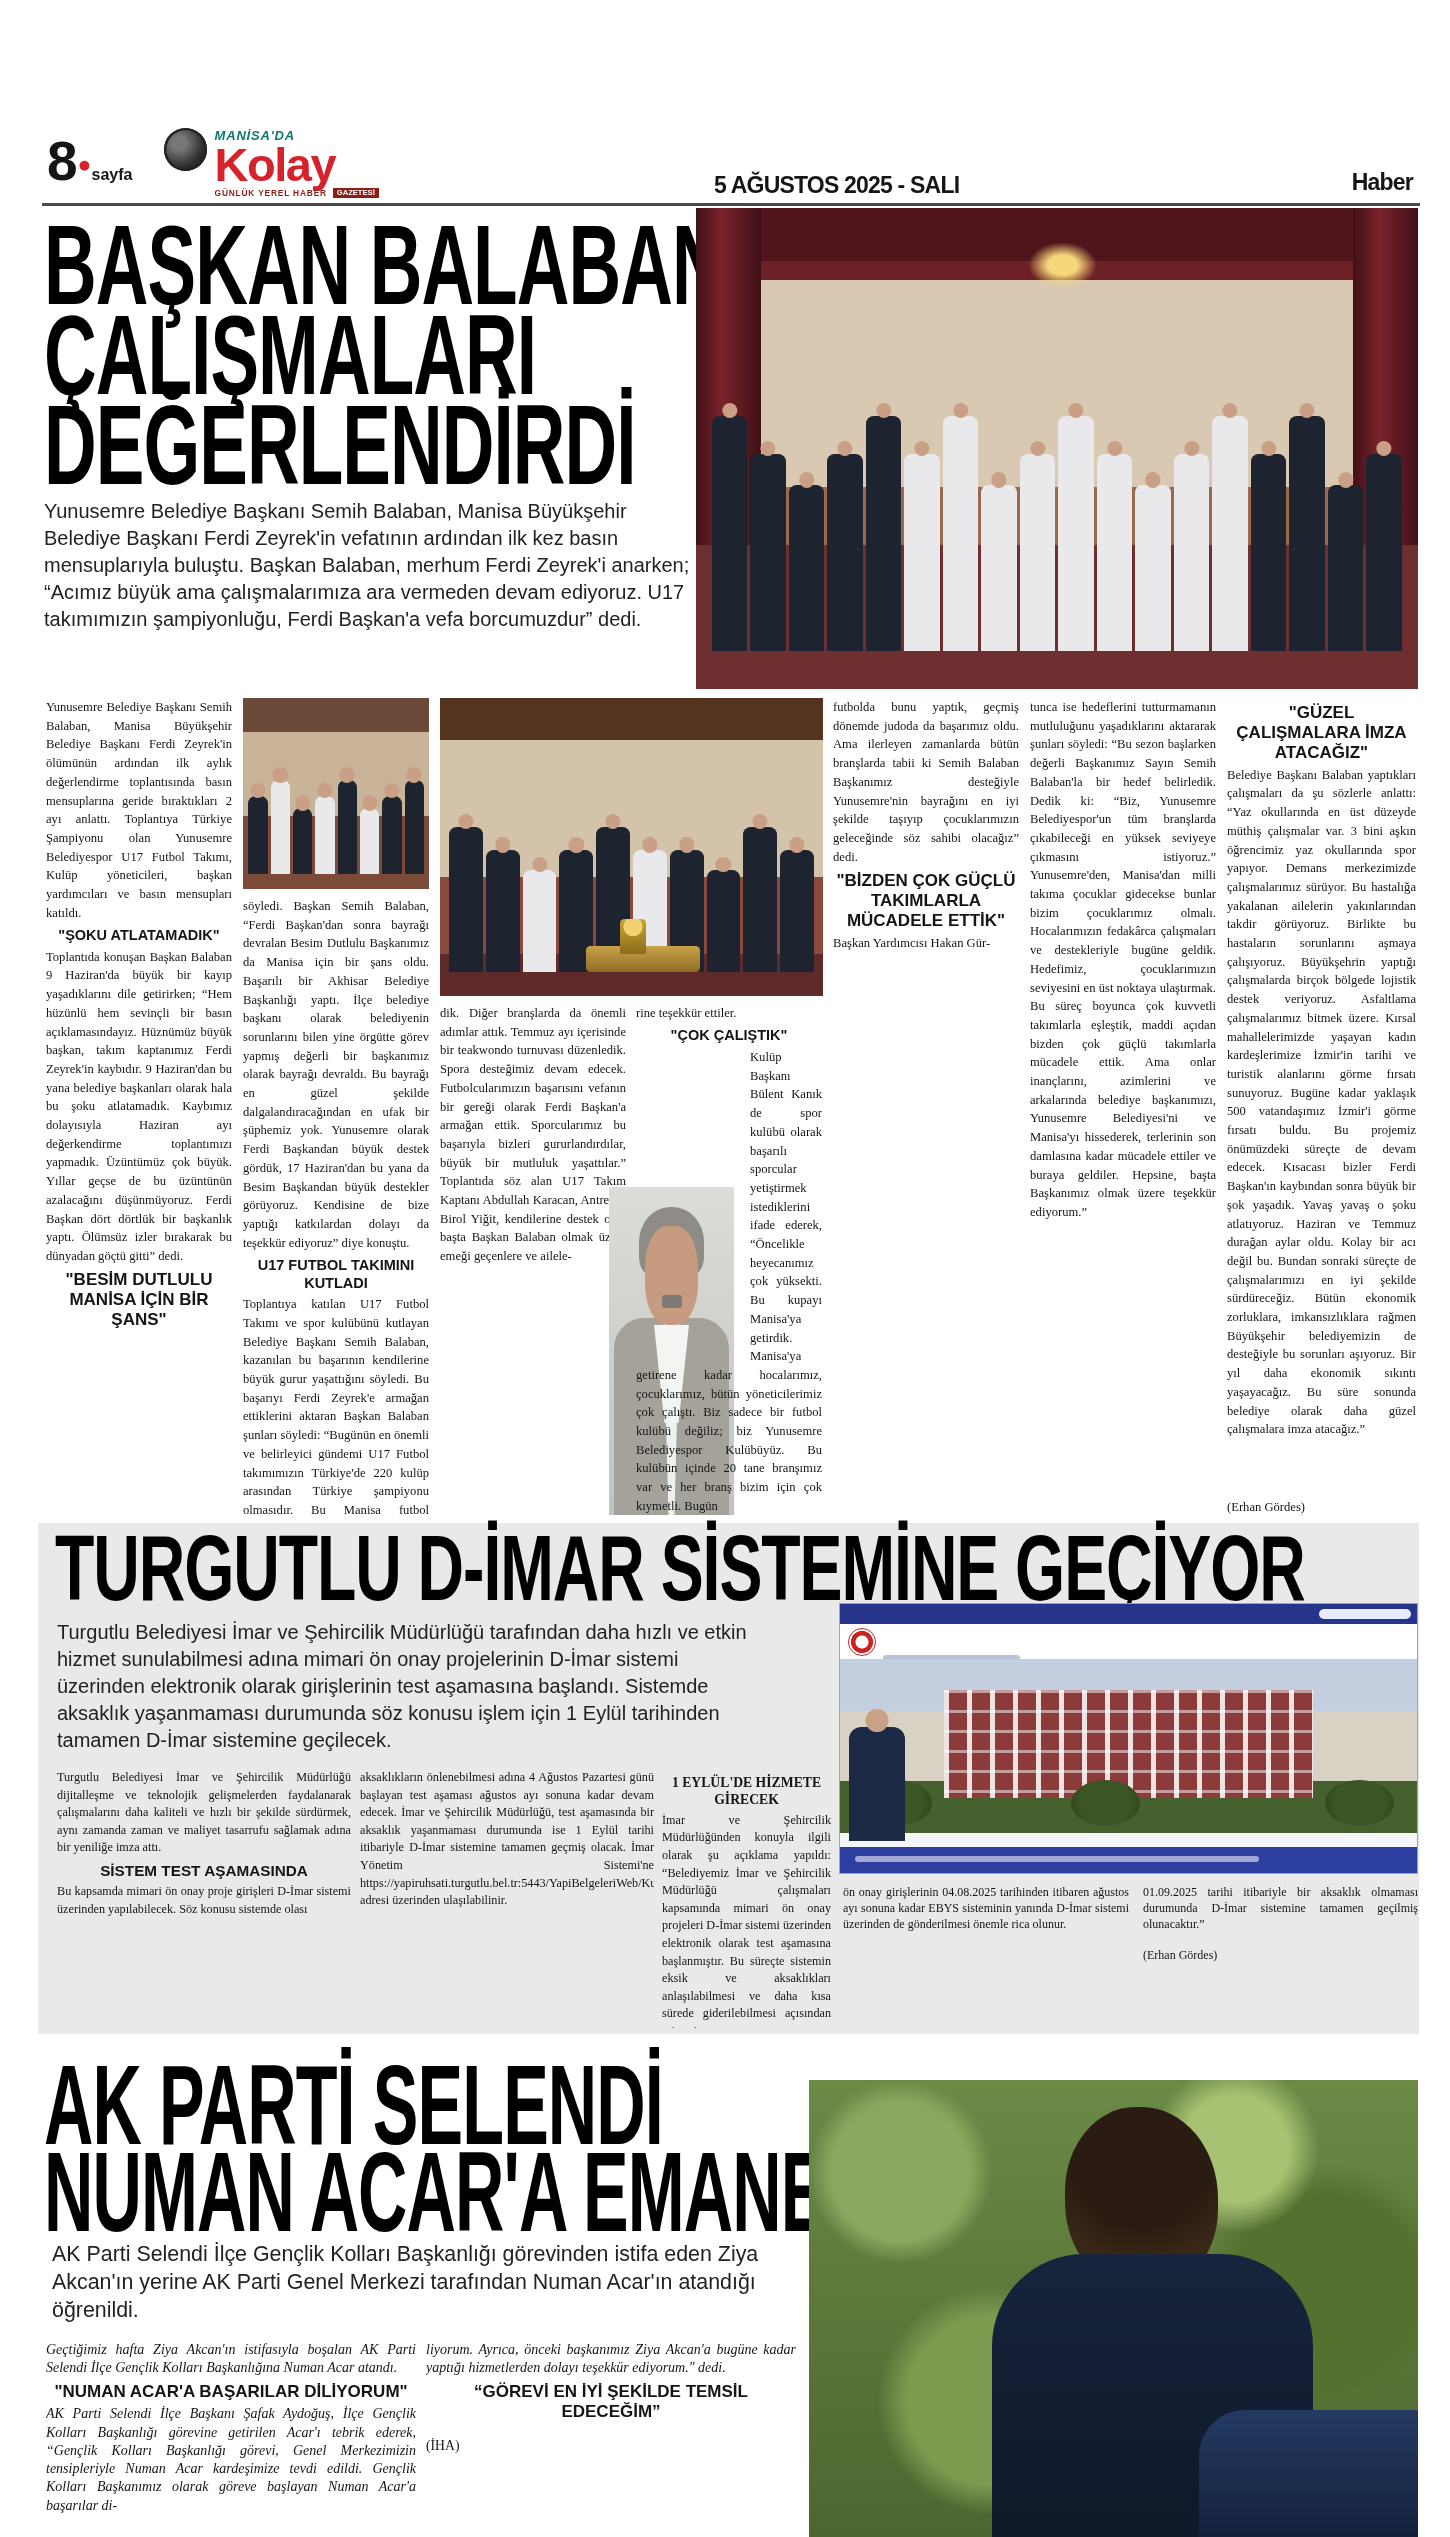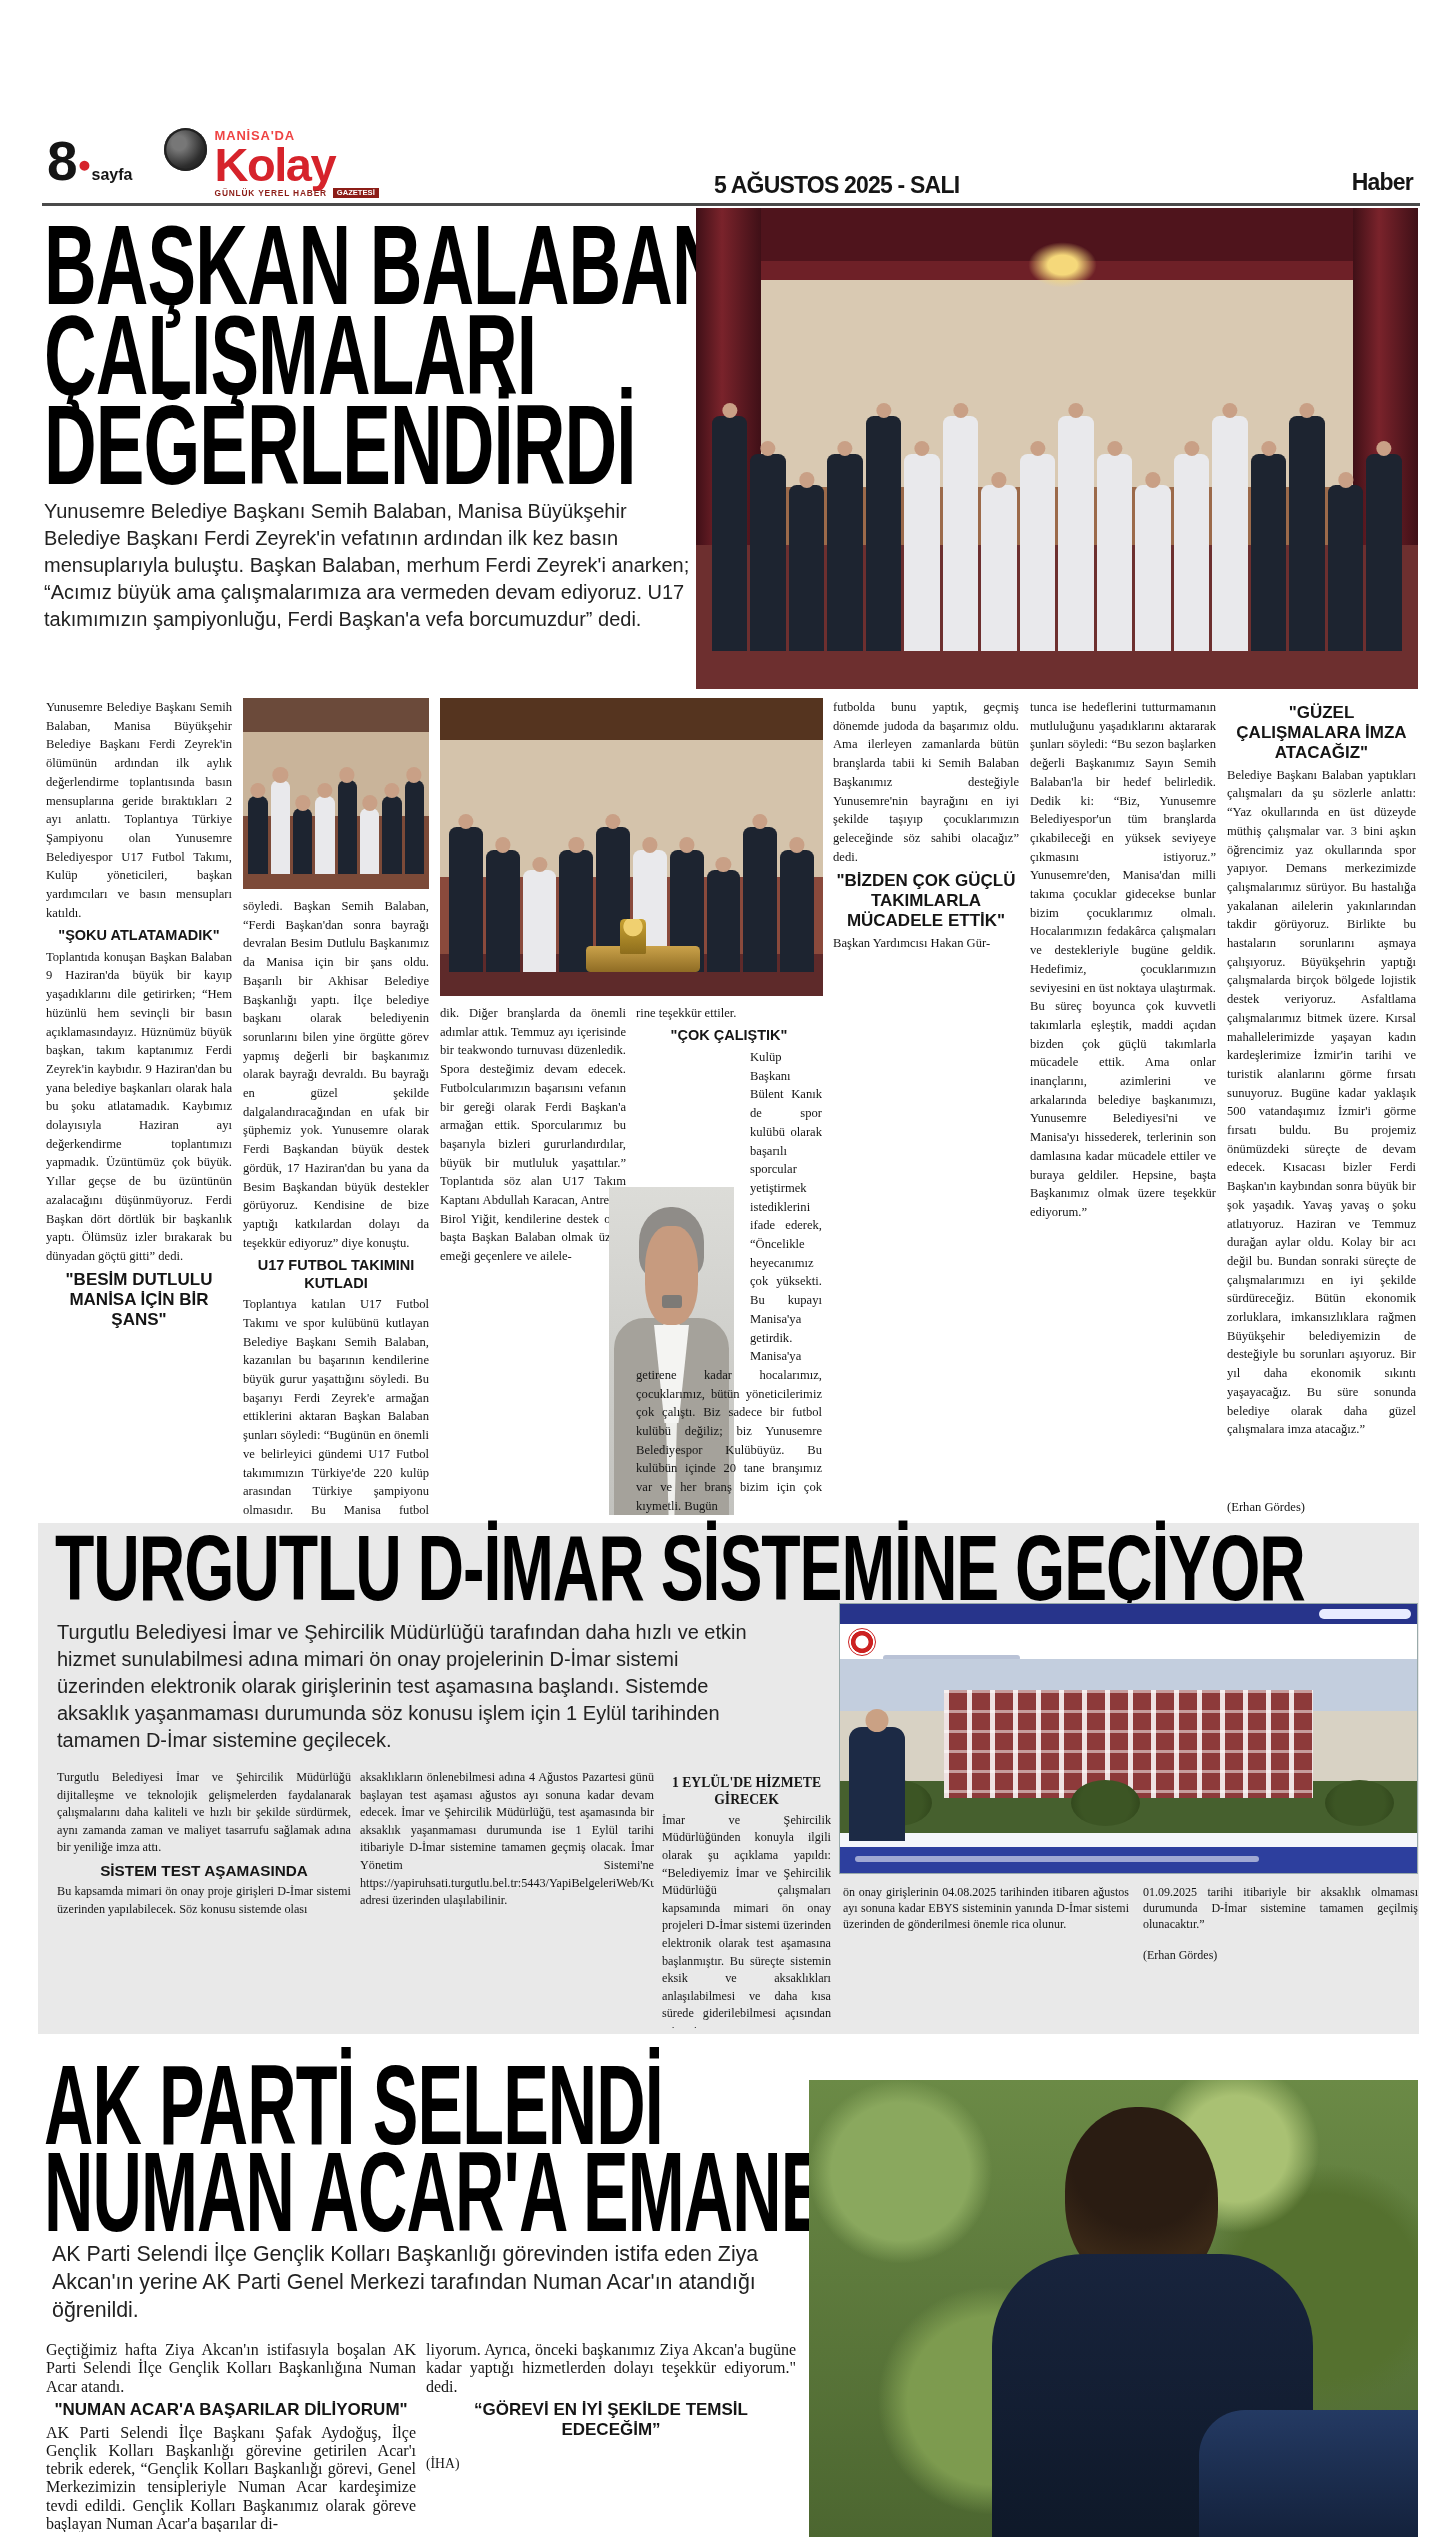--- a/index.html
+++ b/index.html
@@ -7,21 +7,21 @@
           font-family:"Liberation Serif", serif; color:#151515; overflow:hidden; margin:0 auto; }
   .abs { position:absolute; }
 
   
   .pn { font-family:"Liberation Sans",sans-serif; font-weight:bold; font-size:55px; line-height:55px; }
   .pn-dot { color:#d6232b; font-size:23px; vertical-align:7.6px; }
   .pn-lbl { font-family:"Liberation Sans",sans-serif; font-weight:bold; font-size:16px; }
   .logo-globe { width:43px; height:43px; border-radius:50%;
       background: radial-gradient(circle at 35% 35%, #777 0 18%, #2e2e2e 60%, #111 100%);
       box-shadow: inset 0 0 0 2.3px #222; }
-  .logo-top { font-family:"Liberation Sans",sans-serif; font-weight:bold; font-size:13px; color:#ef4444; letter-spacing:0.8px;}
+  .logo-top { font-family:"Liberation Sans",sans-serif; font-weight:bold; font-size:13px; color:#0f766e; letter-spacing:0.8px;font-style:italic;}
   .logo-name { font-family:"Liberation Sans",sans-serif; font-weight:bold; font-size:47px; line-height:43px; color:#d6232b; letter-spacing:-1.5px; }
   .logo-tag { font-family:"Liberation Sans",sans-serif; font-weight:bold; font-size:8.4px; color:#8c1d17; letter-spacing:0.8px; }
   .logo-tagbox { font-family:"Liberation Sans",sans-serif; font-weight:bold; font-size:7.6px; color:#fff; background:#8c1d17; padding:0.8px 3.8px; }
   .hdr-date, .hdr-section { font-family:"Liberation Sans",sans-serif; font-weight:bold; font-size:23px; letter-spacing:-0.8px; }
   .hdr-rule { background:#4a4a4a; height:3.1px; }
 
   
   .condensed { font-family:"Liberation Sans",sans-serif; font-weight:bold; color:#000;
                transform-origin:left top; white-space:nowrap; letter-spacing:-1.5px; }
   .h1-a { font-size:114px; line-height:90px; transform:scaleX(0.64); }
@@ -101,21 +101,21 @@
   .ws-man { position:absolute; left:9.2px; bottom:32px; width:56px; height:114px;
       background:#1c2a45; border-radius:12.2px 12.2px 0 0; }
   .ws-man::before { content:""; position:absolute; top:-18.3px; left:50%; transform:translateX(-50%);
       width:23px; height:23px; border-radius:50%; background:#caa184; }
   .ws-name { position:absolute; left:3.1px; bottom:10.7px; background:#1f51c4; color:#fff;
       font-family:"Liberation Sans",sans-serif; font-weight:bold; font-size:10px; padding:2.3px 6.1px; }
   .ws-botbar { position:absolute; bottom:0; left:0; right:0; height:26px; background:#2d3f9e; }
   .ws-botbar i { position:absolute; top:9.2px; left:15.3px; width:70%; height:6.1px; background:rgba(255,255,255,.55); border-radius:3.1px; }
 
   
-  .k-col p { font-size:16px; line-height:18.3px; margin:0 0 1.5px 0; }
+  .k-col p { font-size:14px; line-height:18.3px; margin:0 0 1.5px 0;font-style:italic; }
   .k-sub { font-size:17px; line-height:20px; }
   .greenphoto { background:
       radial-gradient(circle at 15% 20%, #8aa85e 0 69px, transparent 92px),
       radial-gradient(circle at 70% 15%, #a9c173 0 53px, transparent 84px),
       radial-gradient(circle at 85% 45%, #55712f 0 92px, transparent 122px),
       radial-gradient(circle at 30% 70%, #7d9b4f 0 84px, transparent 114px),
       linear-gradient(#6b8a46,#4c6630); }
   .gp-head { position:absolute; top:6%; left:42%; width:153px; height:183px;
       background:radial-gradient(circle at 50% 28%, #2a1c12 0 46%, #3a2817 70%, #2a1c12 100%);
       border-radius:46% 50% 44% 48%; }

